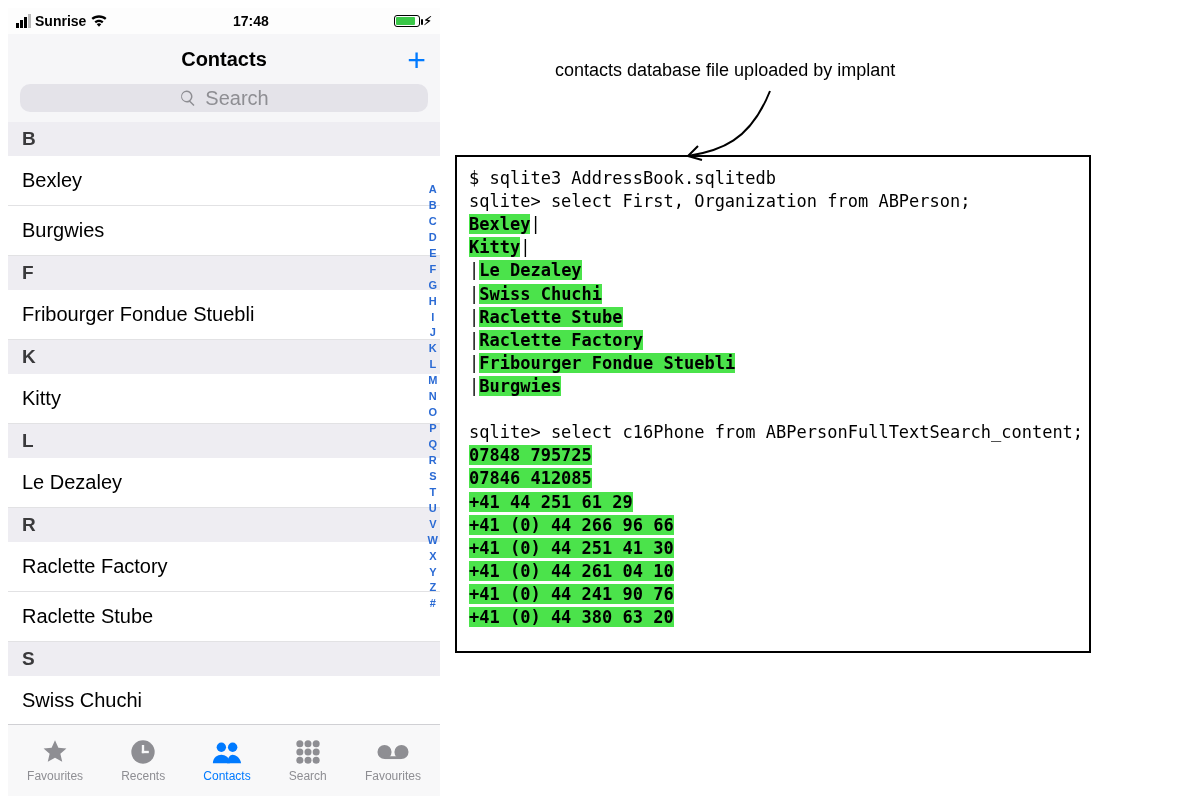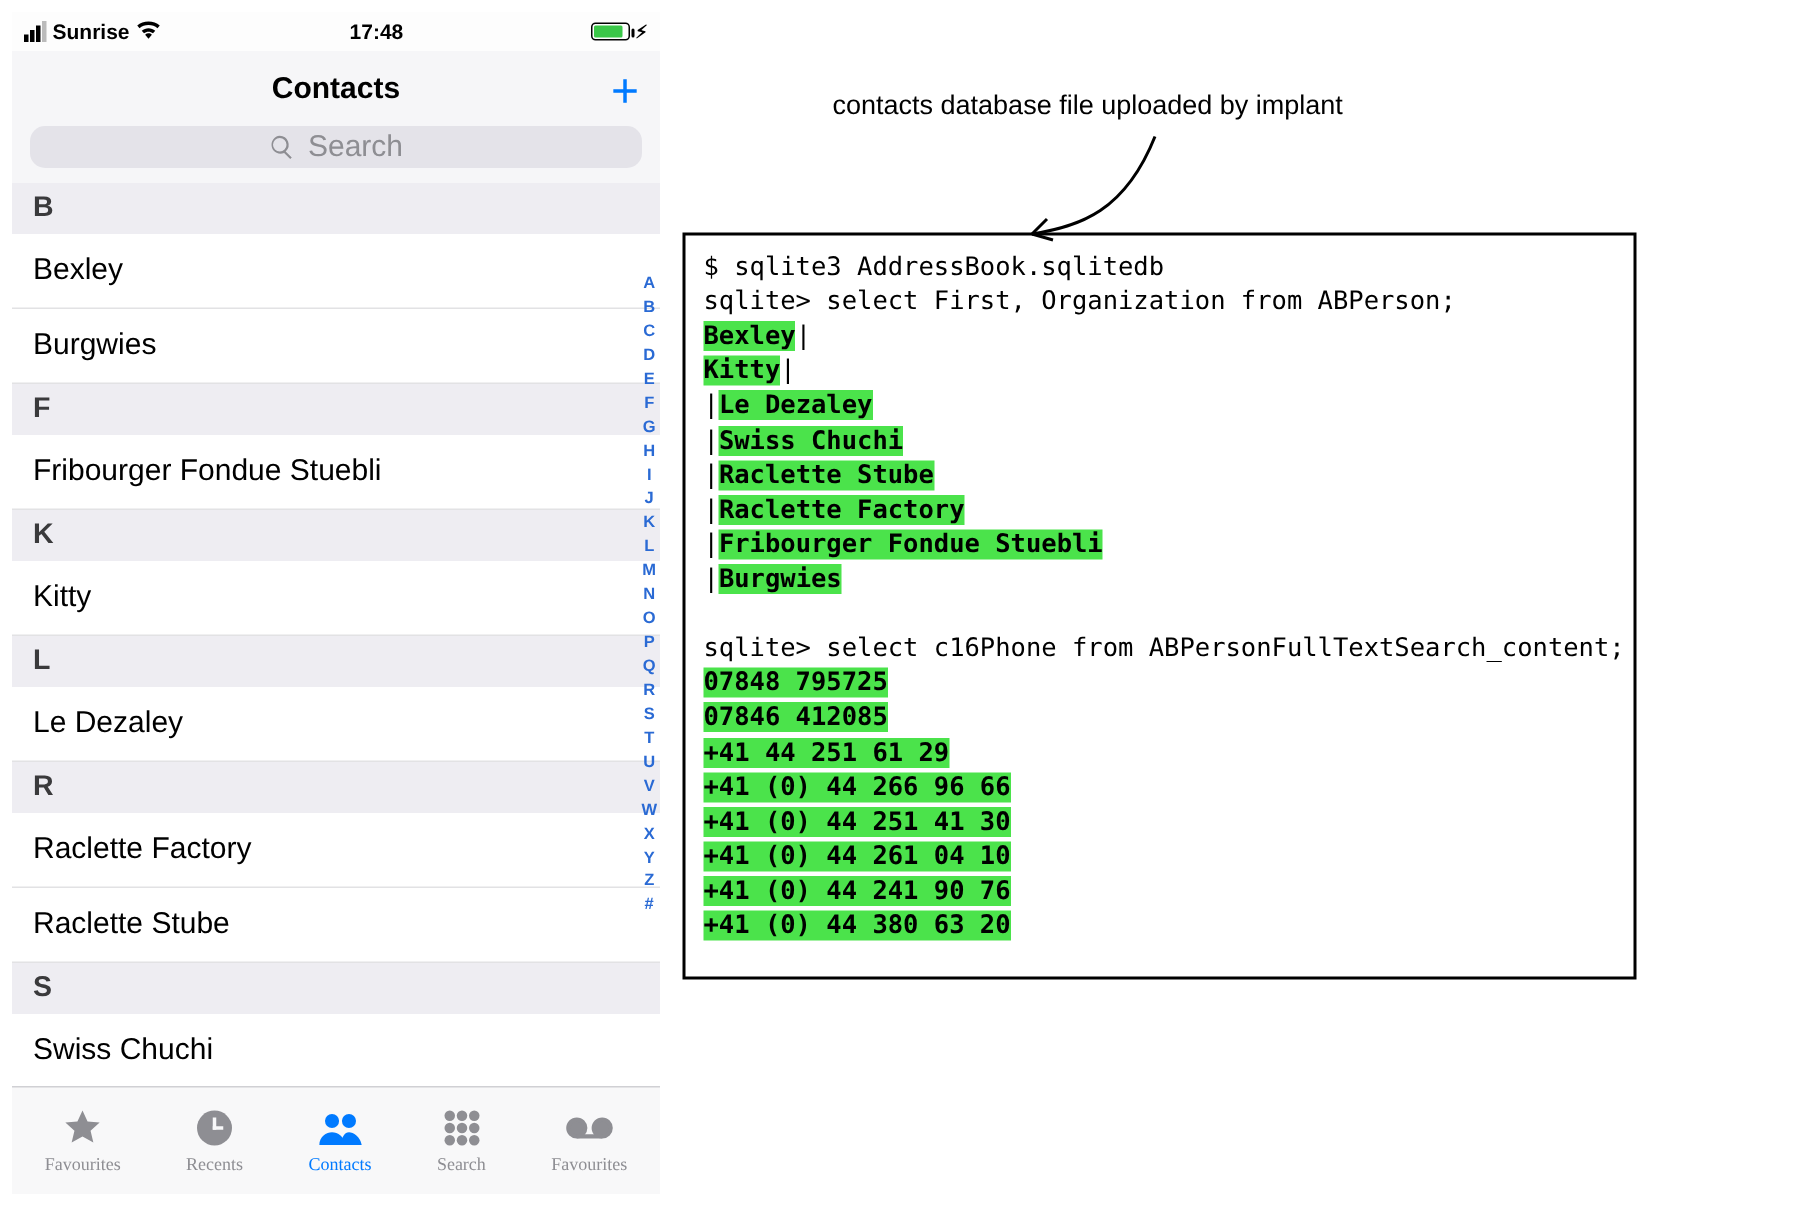--- a/index.html
+++ b/index.html
@@ -86,21 +86,21 @@
     font-size:11px; font-weight:700; color:#2a6ad4;
     text-align:center; line-height:1.45;
   }
 
   .tab-bar {
     height:72px; background:#f8f8f9; border-top:1px solid #d0d0d4;
     display:flex; justify-content:space-around; align-items:center;
   }
   .tab {
     display:flex; flex-direction:column; align-items:center; gap:3px;
-    color:#8e8e93; font-size:12px;font-family:Liberation Serif, serif;
+    color:#8e8e93; font-size:12px;
   }
   .tab.active { color:#007aff; }
   .tab .ico { width:32px; height:28px; display:flex; align-items:center; justify-content:center; }
   .tab svg { fill: currentColor; }
 
   
   .annot {
     position:absolute; left:555px; top:60px; font-size:18px;
     font-family: -apple-system, Arial, sans-serif;
   }

